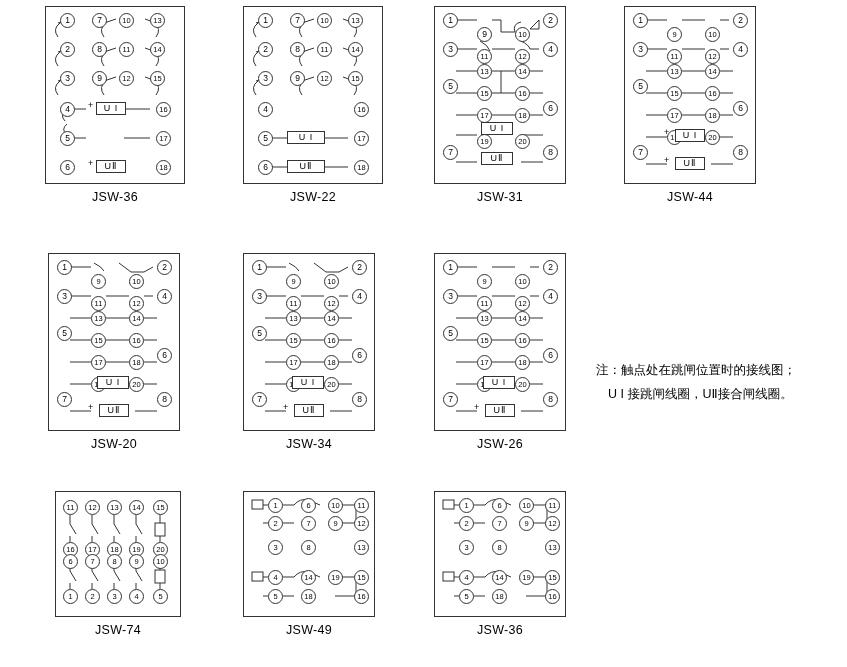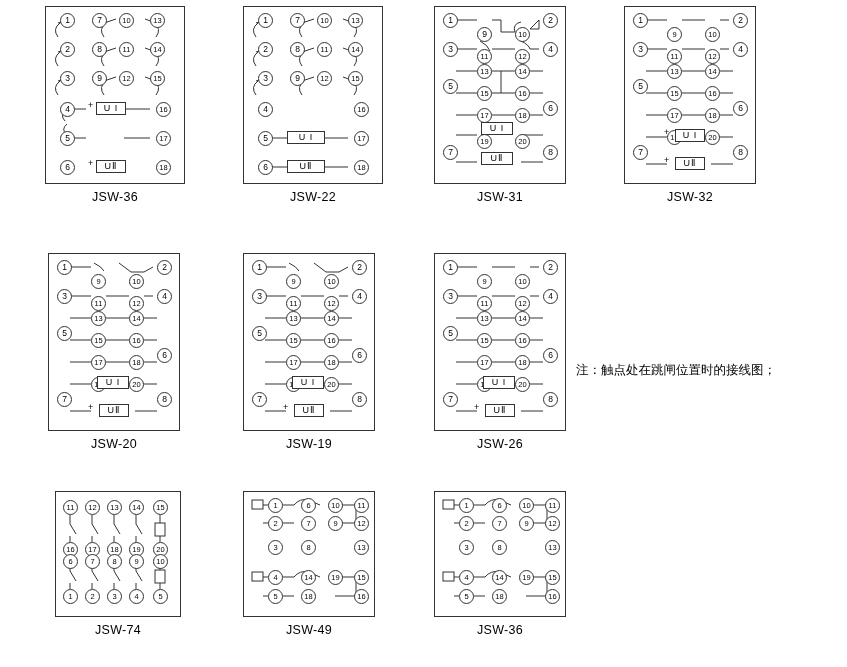--- a/index.html
+++ b/index.html
@@ -312,21 +312,21 @@
       <div class="t" style="left:8px;top:138px;">7</div>
       <div class="t sm" style="left:42px;top:123px;">19</div>
       <div class="t sm" style="left:80px;top:123px;">20</div>
       <div class="t" style="left:108px;top:138px;">8</div>
 
       <div class="plus" style="left:39px;top:121px;">+</div>
       <div class="coil" style="left:50px;top:122px;width:30px;">U I</div>
       <div class="plus" style="left:39px;top:149px;">+</div>
       <div class="coil" style="left:50px;top:150px;width:30px;">UⅡ</div>
     </div>
-    <div class="caption">JSW-32</div>
+    <div class="caption">JSW-44</div>
   </div>
 
   <div class="cell" style="left:48px;top:253px;">
     <div class="box" style="width:132px;height:178px;">
       <svg class="ov" width="132" height="178">
         <line x1="21" y1="13" x2="42" y2="13"></line>
         <path d="M45 9 q8 4 10 8"></path>
         <line x1="70" y1="9" x2="82" y2="18"></line>
         <line x1="82" y1="18" x2="95" y2="18"></line>
         <line x1="95" y1="18" x2="104" y2="13"></line>
@@ -430,21 +430,21 @@
 
       <div class="t" style="left:8px;top:138px;">7</div>
       <div class="t sm" style="left:42px;top:123px;">19</div>
       <div class="t sm" style="left:80px;top:123px;">20</div>
       <div class="t" style="left:108px;top:138px;">8</div>
 
       <div class="coil" style="left:48px;top:122px;width:32px;">U I</div>
       <div class="plus" style="left:39px;top:149px;">+</div>
       <div class="coil" style="left:50px;top:150px;width:30px;">UⅡ</div>
     </div>
-    <div class="caption">JSW-19</div>
+    <div class="caption">JSW-34</div>
   </div>
 
   <div class="cell" style="left:434px;top:253px;">
     <div class="box" style="width:132px;height:178px;">
       <svg class="ov" width="132" height="178">
         <line x1="21" y1="13" x2="42" y2="13"></line>
           <line x1="57" y1="13" x2="80" y2="13"></line>
         <line x1="95" y1="13" x2="104" y2="13"></line>
         <line x1="21" y1="42" x2="42" y2="42"></line>
           <line x1="57" y1="42" x2="80" y2="42"></line>
@@ -490,21 +490,22 @@
       <div class="t sm" style="left:80px;top:123px;">20</div>
       <div class="t" style="left:108px;top:138px;">8</div>
 
       <div class="coil" style="left:48px;top:122px;width:32px;">U I</div>
       <div class="plus" style="left:39px;top:149px;">+</div>
       <div class="coil" style="left:50px;top:150px;width:30px;">UⅡ</div>
     </div>
     <div class="caption">JSW-26</div>
   </div>
 
-  <div class="note" style="left:576px;top:358px;">注：触点处在跳闸位置时的接线图；</div>
+  <div class="note" style="left:596px;top:358px;">注：触点处在跳闸位置时的接线图；</div>
+  <div class="note" style="left:608px;top:382px;">U I 接跳闸线圈，UⅡ接合闸线圈。</div>
 
   <div class="cell" style="left:55px;top:491px;">
     <div class="box" style="width:126px;height:126px;">
       <svg class="ov" width="126" height="126">
         <line x1="14" y1="23" x2="14" y2="32"></line>
           <line x1="14" y1="32" x2="20" y2="42"></line>
           <line x1="14" y1="50" x2="14" y2="44"></line>
         <line x1="36" y1="23" x2="36" y2="32"></line>
           <line x1="36" y1="32" x2="42" y2="42"></line>
           <line x1="36" y1="50" x2="36" y2="44"></line>

